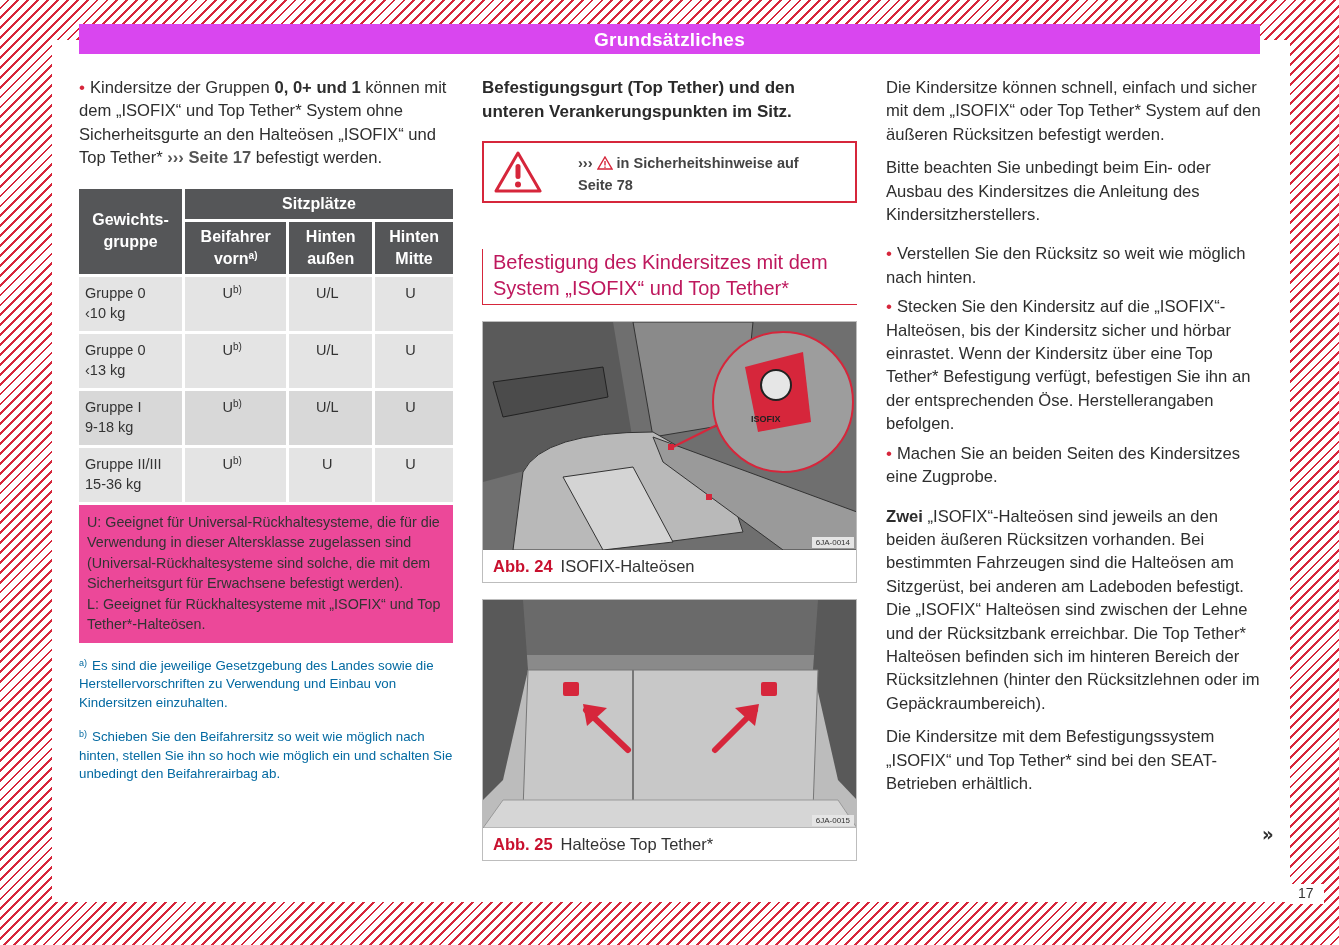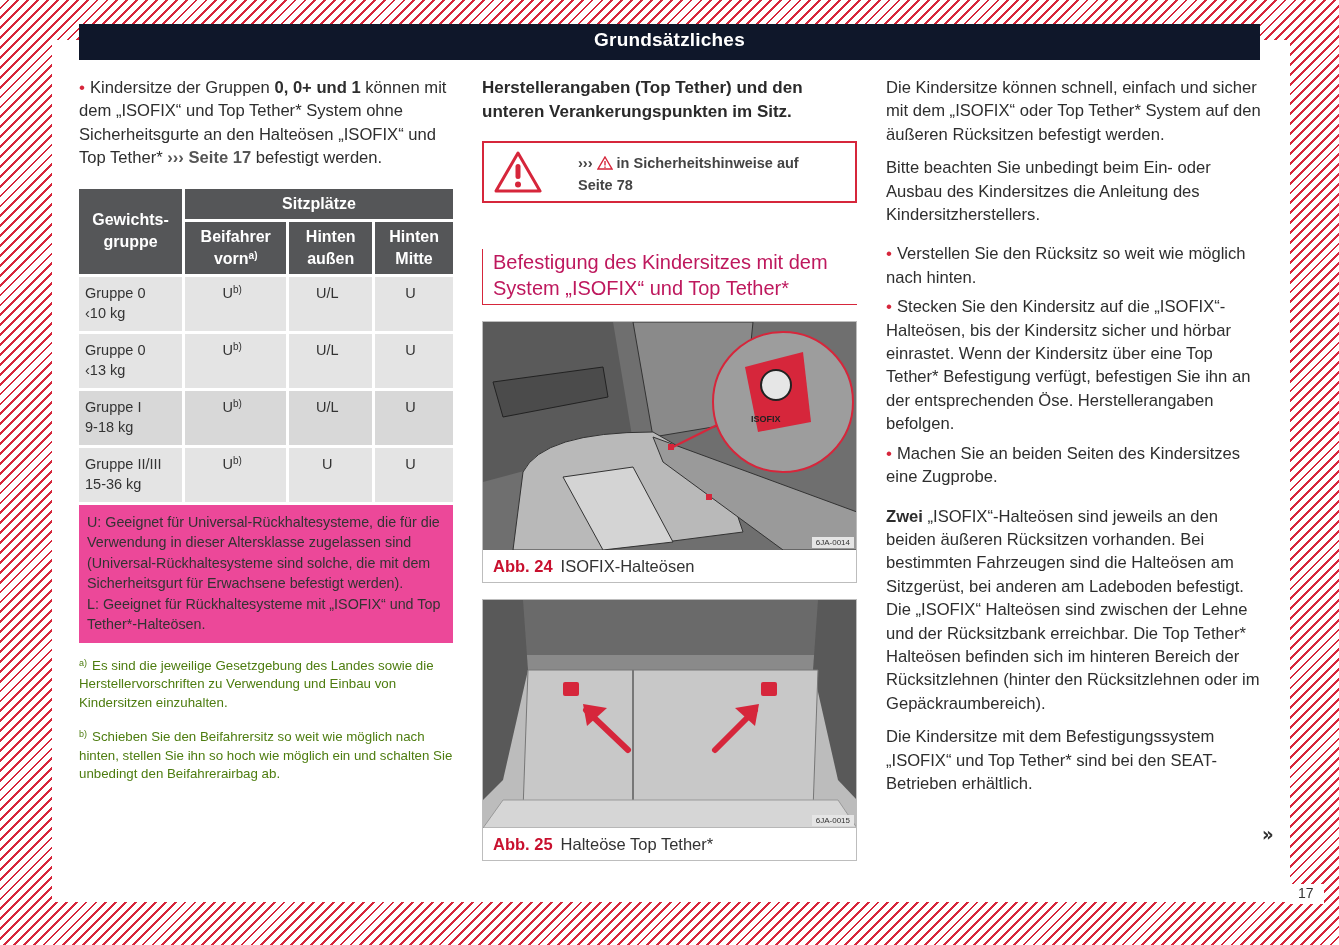--- a/index.html
+++ b/index.html
@@ -6,42 +6,42 @@
   body {
     width: 1339px; height: 945px; position: relative; overflow: hidden;
     background: repeating-linear-gradient(135deg, #ffffff 0px, #ffffff 5px, #d6263b 5px, #d6263b 7px);
     font-family: "DejaVu Sans Condensed", "Liberation Sans Narrow", "Liberation Sans", sans-serif;
     color: #2a2a2a;
   }
   .panel { position: absolute; left: 52px; top: 40px; width: 1238px; height: 862px; background: #fff; }
   .pnum-notch { position: absolute; left: 1290px; top: 884px; width: 34px; height: 20px; background: #fff; }
   .pnum { position: absolute; left: 1298px; top: 885px; font-size: 14px; color: #333; font-family: "Liberation Sans", sans-serif; }
   .header-bar {
-    position: absolute; left: 79px; top: 24px; width: 1181px; height: 36px; background: #0f172a;
+    position: absolute; left: 79px; top: 24px; width: 1181px; height: 30px; background: #d946ef;
     color: #fff; font-weight: bold; font-size: 19px; text-align: center; line-height: 31px;
     font-family: "Liberation Sans", sans-serif; letter-spacing: 0.2px;
   }
   .col { position: absolute; font-family: "Liberation Sans", sans-serif; }
   .col1 { left: 79px; top: 76px; width: 374px; }
   .col2 { left: 482px; top: 76px; width: 375px; }
   .col3 { left: 886px; top: 76px; width: 375px; }
   p { margin: 0; }
   .body { font-size: 16.6px; line-height: 23.4px; color: #2e2e2e; }
   .bullet::before { content: "\2022"; color: #d6263b; margin-right: 5px; font-size: 17px; }
   b, .bold { font-weight: bold; }
   .link { color: #555; font-weight: bold; }
 
   table.sitz { border-collapse: separate; border-spacing: 3px; margin: 16px -3px 0 -3px; width: calc(100% + 6px); font-size: 14.5px; }
   table.sitz th { background: #555658; color: #fff; font-weight: bold; font-size: 16px; line-height: 22px; text-align: center; padding: 4px 4px; }
   table.sitz td { background: #e4e4e4; padding: 6px 13px 8px 6px; line-height: 20px; vertical-align: top; height: 38px; color: #333; }
   table.sitz tr.alt td { background: #d8d8d8; }
   table.sitz td.c { text-align: center; }
   sup { font-size: 10px; vertical-align: top; position: relative; top: -3px; }
   .note-box { background: #ec4899; padding: 7px 8px 8px 8px; font-size: 14.3px; line-height: 20.5px; color: #333; margin-top: 0px; }
-  .foot { font-size: 13.3px; line-height: 18.5px; color: #4d7c0f; margin-top: 10px; }
+  .foot { font-size: 13.3px; line-height: 18.5px; color: #0369a1; margin-top: 10px; }
   .foot sup { font-size: 9px; margin-right: 5px; }
   .subhead { font-size: 17px; font-weight: bold; line-height: 24px; color: #2a2a2a; }
 
   .warn { border: 2px solid #d6263b; height: 58px; margin-top: 17px; position: relative; }
   .warn .wicon { position: absolute; left: 9px; top: 7px; }
   .warn .wtext { position: absolute; left: 94px; top: 10px; font-size: 14.5px; line-height: 20px; color: #444; font-weight: bold; }
   .warn .wtext .tri { display: inline-block; vertical-align: -2px; }
   .sec-title { margin-top: 46px; border-left: 1px solid #d6263b; border-bottom: 1px solid #d6263b; padding: 0 0 3px 10px; font-size: 20px; font-weight: normal; line-height: 26px; color: #be185d; }
 
   .fig { border: 1px solid #bdbdbd; margin-top: 16px; }
@@ -105,21 +105,21 @@
   <div class="note-box">
     <div>U: Geeignet für Universal-Rückhaltesysteme, die für die Verwendung in dieser Altersklasse zugelassen sind (Universal-Rückhaltesysteme sind solche, die mit dem Sicherheitsgurt für Erwachsene befestigt werden).</div>
     <div>L: Geeignet für Rückhaltesysteme mit „ISOFIX“ und Top Tether*-Halteösen.</div>
   </div>
 
   <p class="foot" style="margin-top:14px"><sup>a)</sup><span>Es sind die jeweilige Gesetzgebung des Landes sowie die Herstellervorschriften zu Verwendung und Einbau von Kindersitzen einzuhalten.</span></p>
   <p class="foot" style="margin-top:16px"><sup>b)</sup><span>Schieben Sie den Beifahrersitz so weit wie möglich nach hinten, stellen Sie ihn so hoch wie möglich ein und schalten Sie unbedingt den Beifahrerairbag ab.</span></p>
 </div>
 
 <div class="col col2">
-  <p class="subhead">Herstellerangaben (Top Tether) und den unteren Verankerungspunkten im Sitz.</p>
+  <p class="subhead">Befestigungsgurt (Top Tether) und den unteren Verankerungspunkten im Sitz.</p>
 
   <div class="warn">
     <span class="wicon">
       <svg width="50" height="44" viewBox="0 0 50 44">
           <path d="M25 3 L47 41 L3 41 Z" fill="none" stroke="#d6263b" stroke-width="3" stroke-linejoin="round"></path>
           <rect x="22.5" y="14" width="5" height="15" rx="2.5" fill="#d6263b"></rect>
           <circle cx="25" cy="34.5" r="3" fill="#d6263b"></circle>
         </svg>
     </span>
     <div class="wtext">

